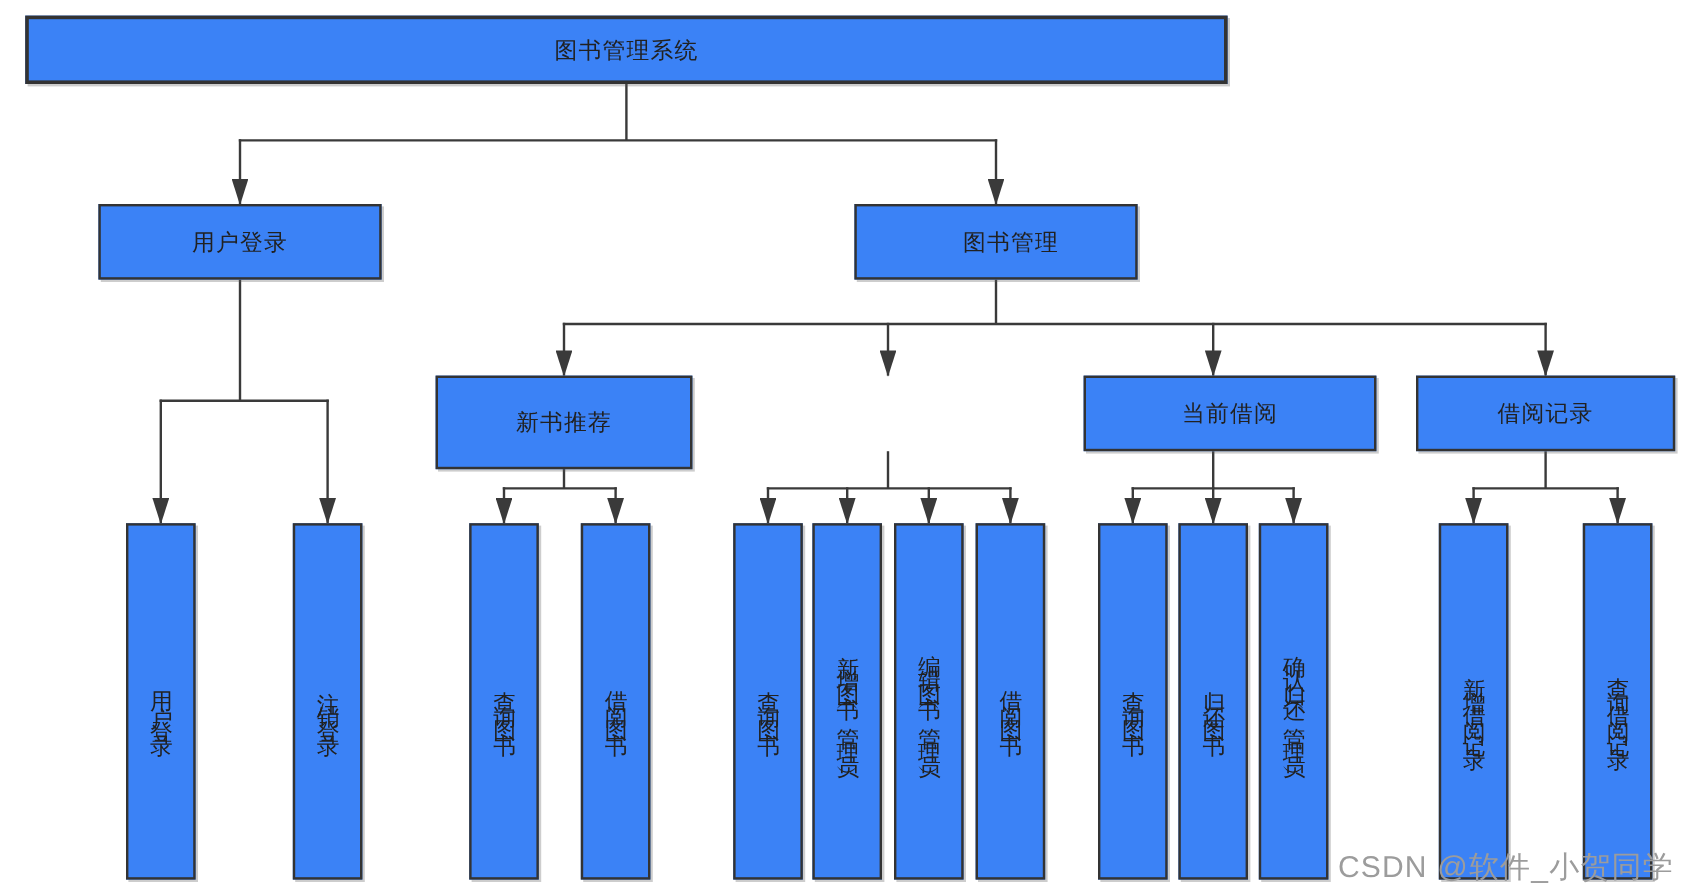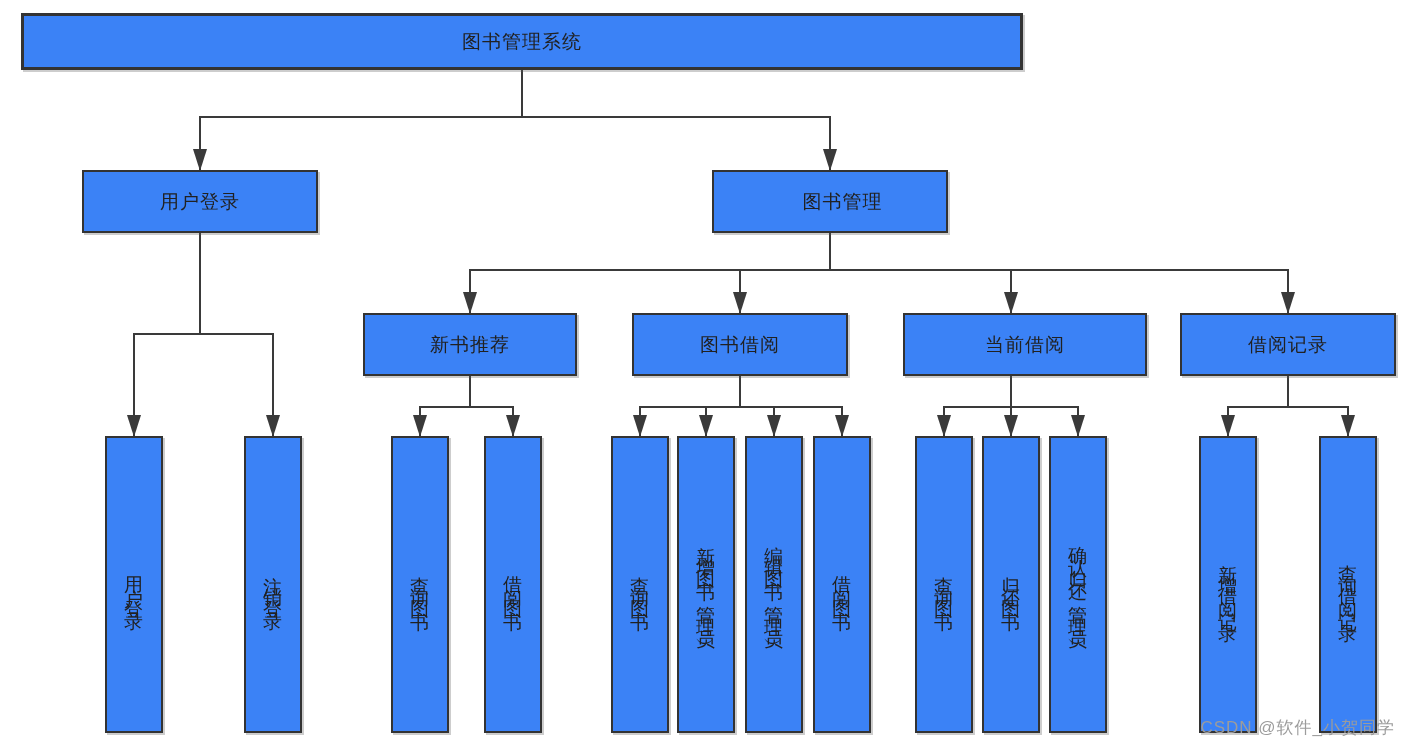--- a/index.html
+++ b/index.html
@@ -35,21 +35,21 @@
     writing-mode: vertical-rl;
     text-orientation: mixed;
     font-size: 19px;
     letter-spacing: 12px;
     line-height: 1;
   }
   .watermark {
     position: absolute;
     right: 10px;
     bottom: 8px;
-    font-size: 17px;
+    font-size: 25px;
     color: #9c9c9c;
     letter-spacing: 1px;
     white-space: nowrap;
   }
 </style>
 </head>
 <body>
 
 <div class="canvas">
 
@@ -106,22 +106,21 @@
       <line x1="1228" y1="406" x2="1228" y2="436" marker-end="url(#arrow)"></line>
       <line x1="1348" y1="406" x2="1348" y2="436" marker-end="url(#arrow)"></line>
     </g>
   </svg>
 
   <div class="box root" style="left:21px; top:13px; width:1002px; height:57px;">图书管理系统</div>
 
   <div class="box" style="left:82px; top:170px; width:236px; height:63px;">用户登录</div>
   <div class="box" style="left:712px; top:170px; width:236px; height:63px;padding-left:25px;">图书管理</div>
 
-  <div class="box" style="left:363px; top:313px; width:214px; height:63px;">新书推荐</div>
-  <div class="box" style="left:632px; top:313px; width:216px; height:63px;">图书借阅</div>
+  <div class="box" style="left:363px; top:313px; width:214px; height:78px;">新书推荐</div>
   <div class="box" style="left:903px; top:313px; width:244px; height:63px;">当前借阅</div>
   <div class="box" style="left:1180px; top:313px; width:216px; height:63px;">借阅记录</div>
 
   <div class="box leaf" style="left:105px; top:436px; width:58px; height:297px;">用户登录</div>
   <div class="box leaf" style="left:244px; top:436px; width:58px; height:297px;">注销登录</div>
   <div class="box leaf" style="left:391px; top:436px; width:58px; height:297px;">查询图书</div>
   <div class="box leaf" style="left:484px; top:436px; width:58px; height:297px;">借阅图书</div>
   <div class="box leaf" style="left:611px; top:436px; width:58px; height:297px;">查询图书</div>
   <div class="box leaf" style="left:677px; top:436px; width:58px; height:297px;">新增图书（管理员）</div>
   <div class="box leaf" style="left:745px; top:436px; width:58px; height:297px;">编辑图书（管理员）</div>

